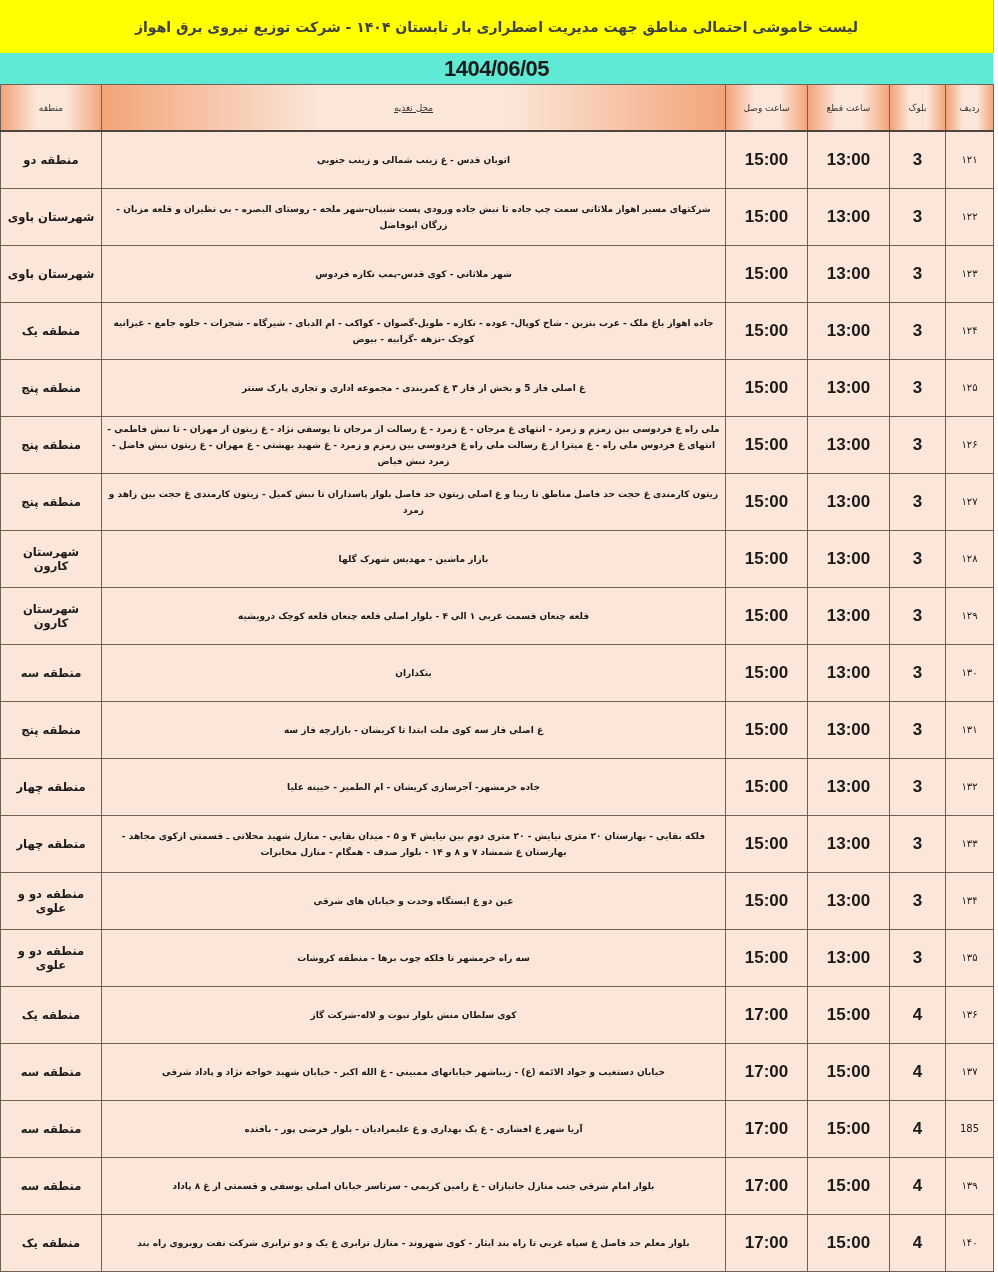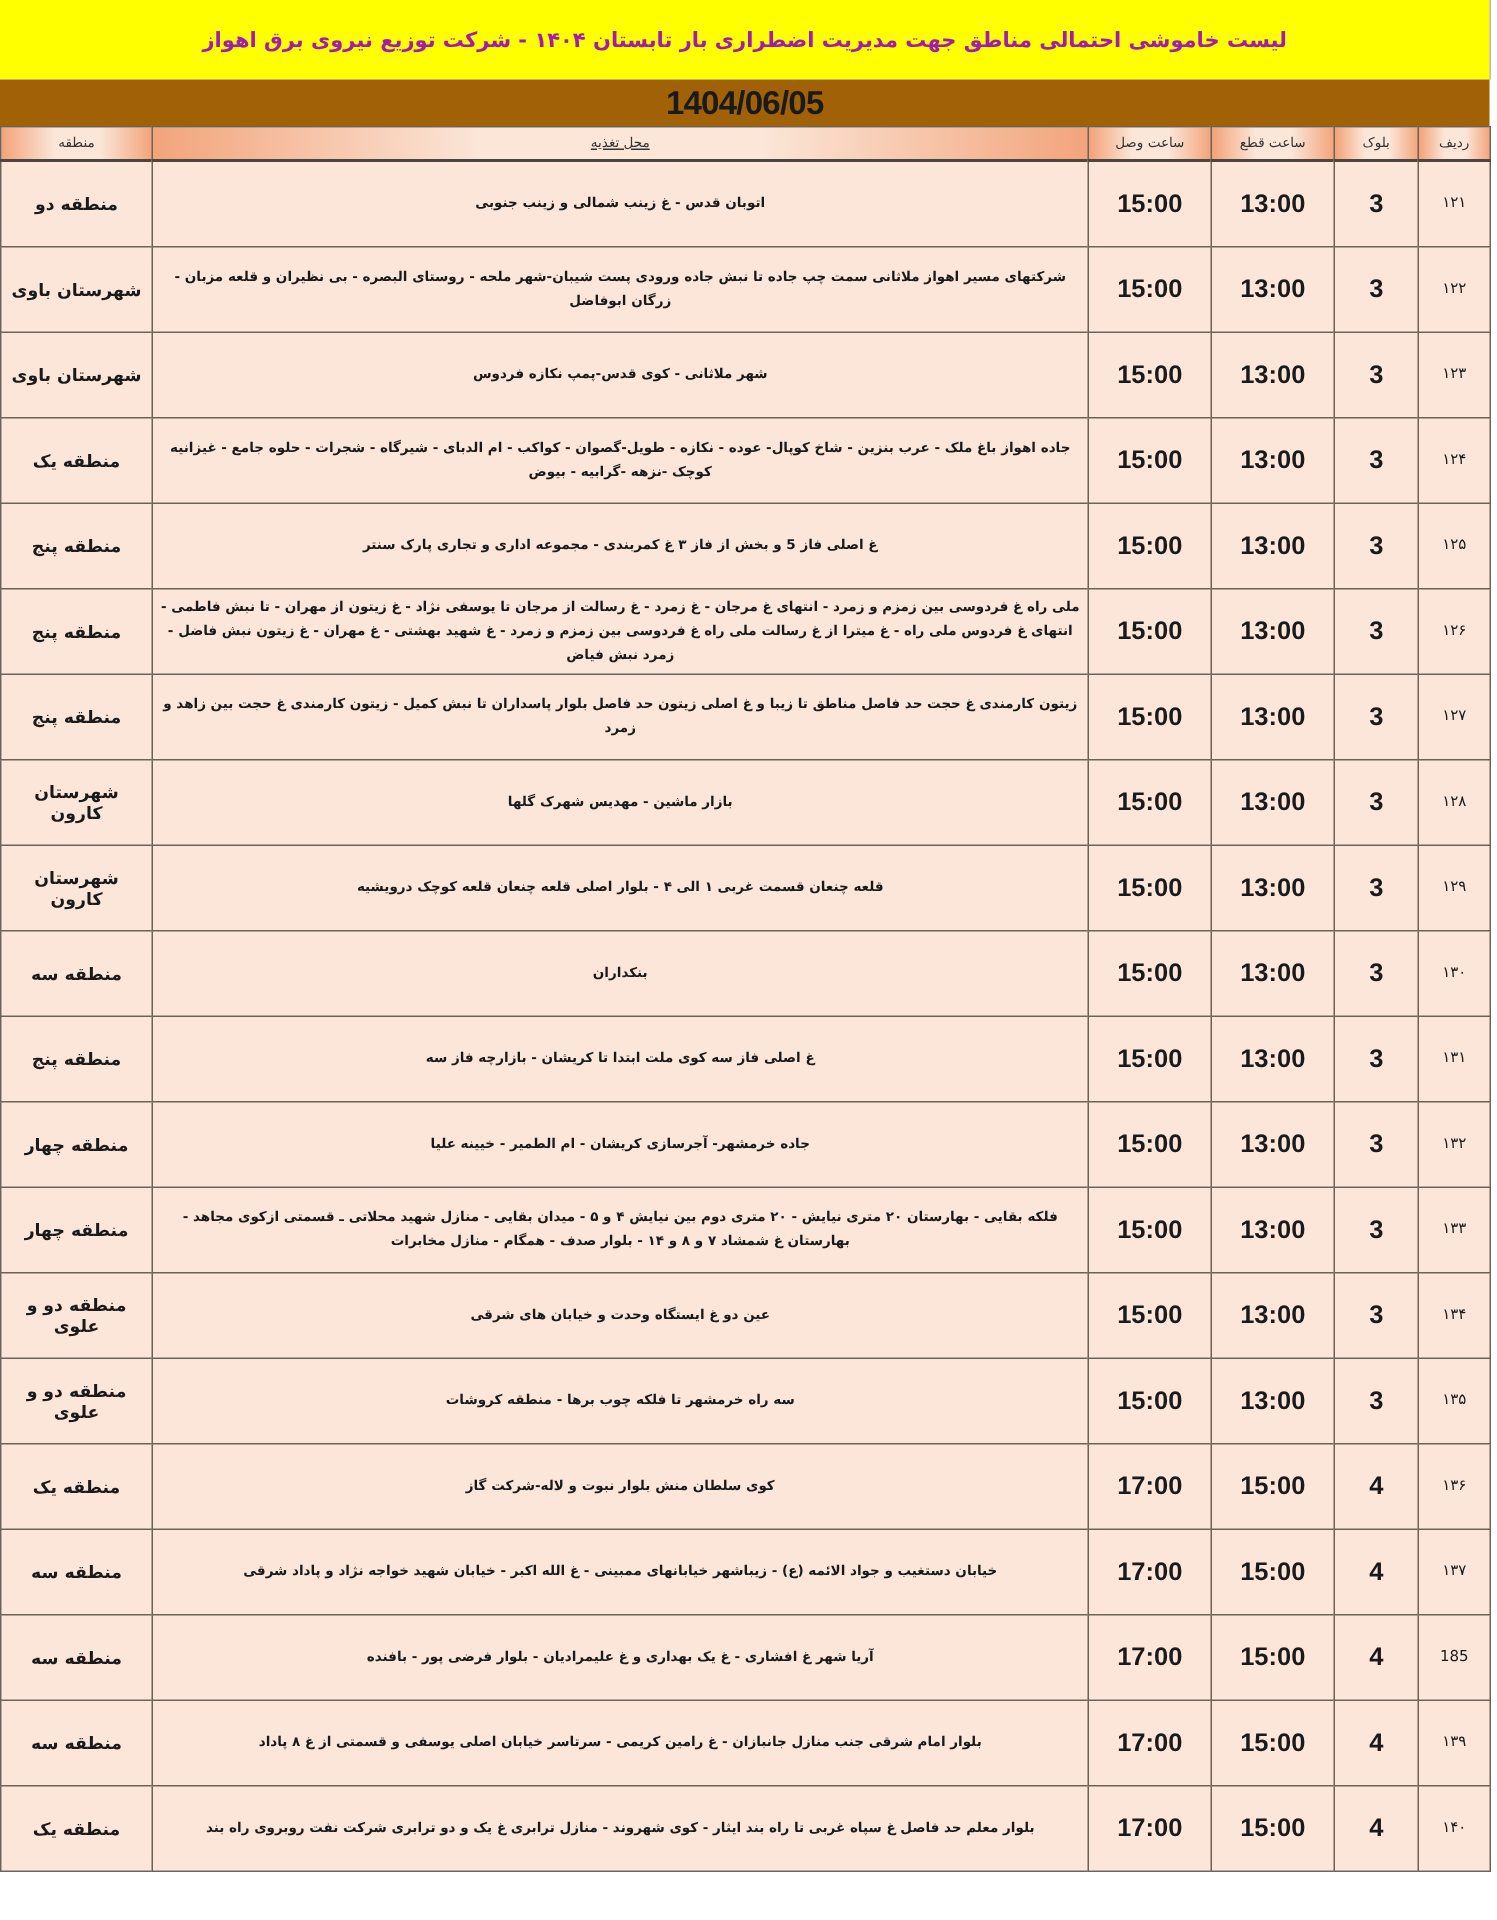--- a/index.html
+++ b/index.html
@@ -2,35 +2,35 @@
 <html><head>
 <meta charset="utf-8">
 <style>
   html, body { margin: 0; padding: 0; background: #ffffff; }
   body { width: 998px; height: 1280px; position: relative; overflow: hidden;
          font-family: "DejaVu Sans", sans-serif; }
   .title-band {
     position: absolute; left: 0; top: 0; width: 993px; height: 53px;
     background: #ffff00; border-right: 1px solid #b8b8b8;
     display: flex; align-items: center; justify-content: center;
-    font-size: 14px; font-weight: bold; color: #a21caf; direction: rtl;
+    font-size: 14px; font-weight: bold; color: #404040; direction: rtl;
   }
   .date-band {
     position: absolute; left: 0; top: 53px; width: 993px; height: 31px;
-    background: #a16207;
+    background: #5eead4;
     display: flex; align-items: center; justify-content: center;
     font-family: "Liberation Sans", sans-serif;
     font-size: 22px; font-weight: bold; color: #1a1a1a; letter-spacing: -0.5px;
   }
   table.grid {
     position: absolute; left: 0; top: 84px; width: 993px;
     border-collapse: collapse; table-layout: fixed; direction: rtl;
   }
   table.grid th {
-    height: 21px; padding: 0;
+    height: 21px; padding: 12px;
     background: linear-gradient(to right, #f2a47a 0%, #fbe6d8 35%, #fbe6d8 65%, #f2a47a 100%);
     font-size: 9px; font-weight: normal; color: #333;
     border: 1px solid #6e6258; border-bottom: 2px solid #4e453e;
   }
   table.grid td {
     height: 57px; padding: 0 4px; box-sizing: border-box;
     background: #fce5d9; border: 1px solid #6e6258;
     text-align: center; vertical-align: middle; color: #1a1a1a;
   }
   td.rownum { font-size: 10px; color: #444; }

